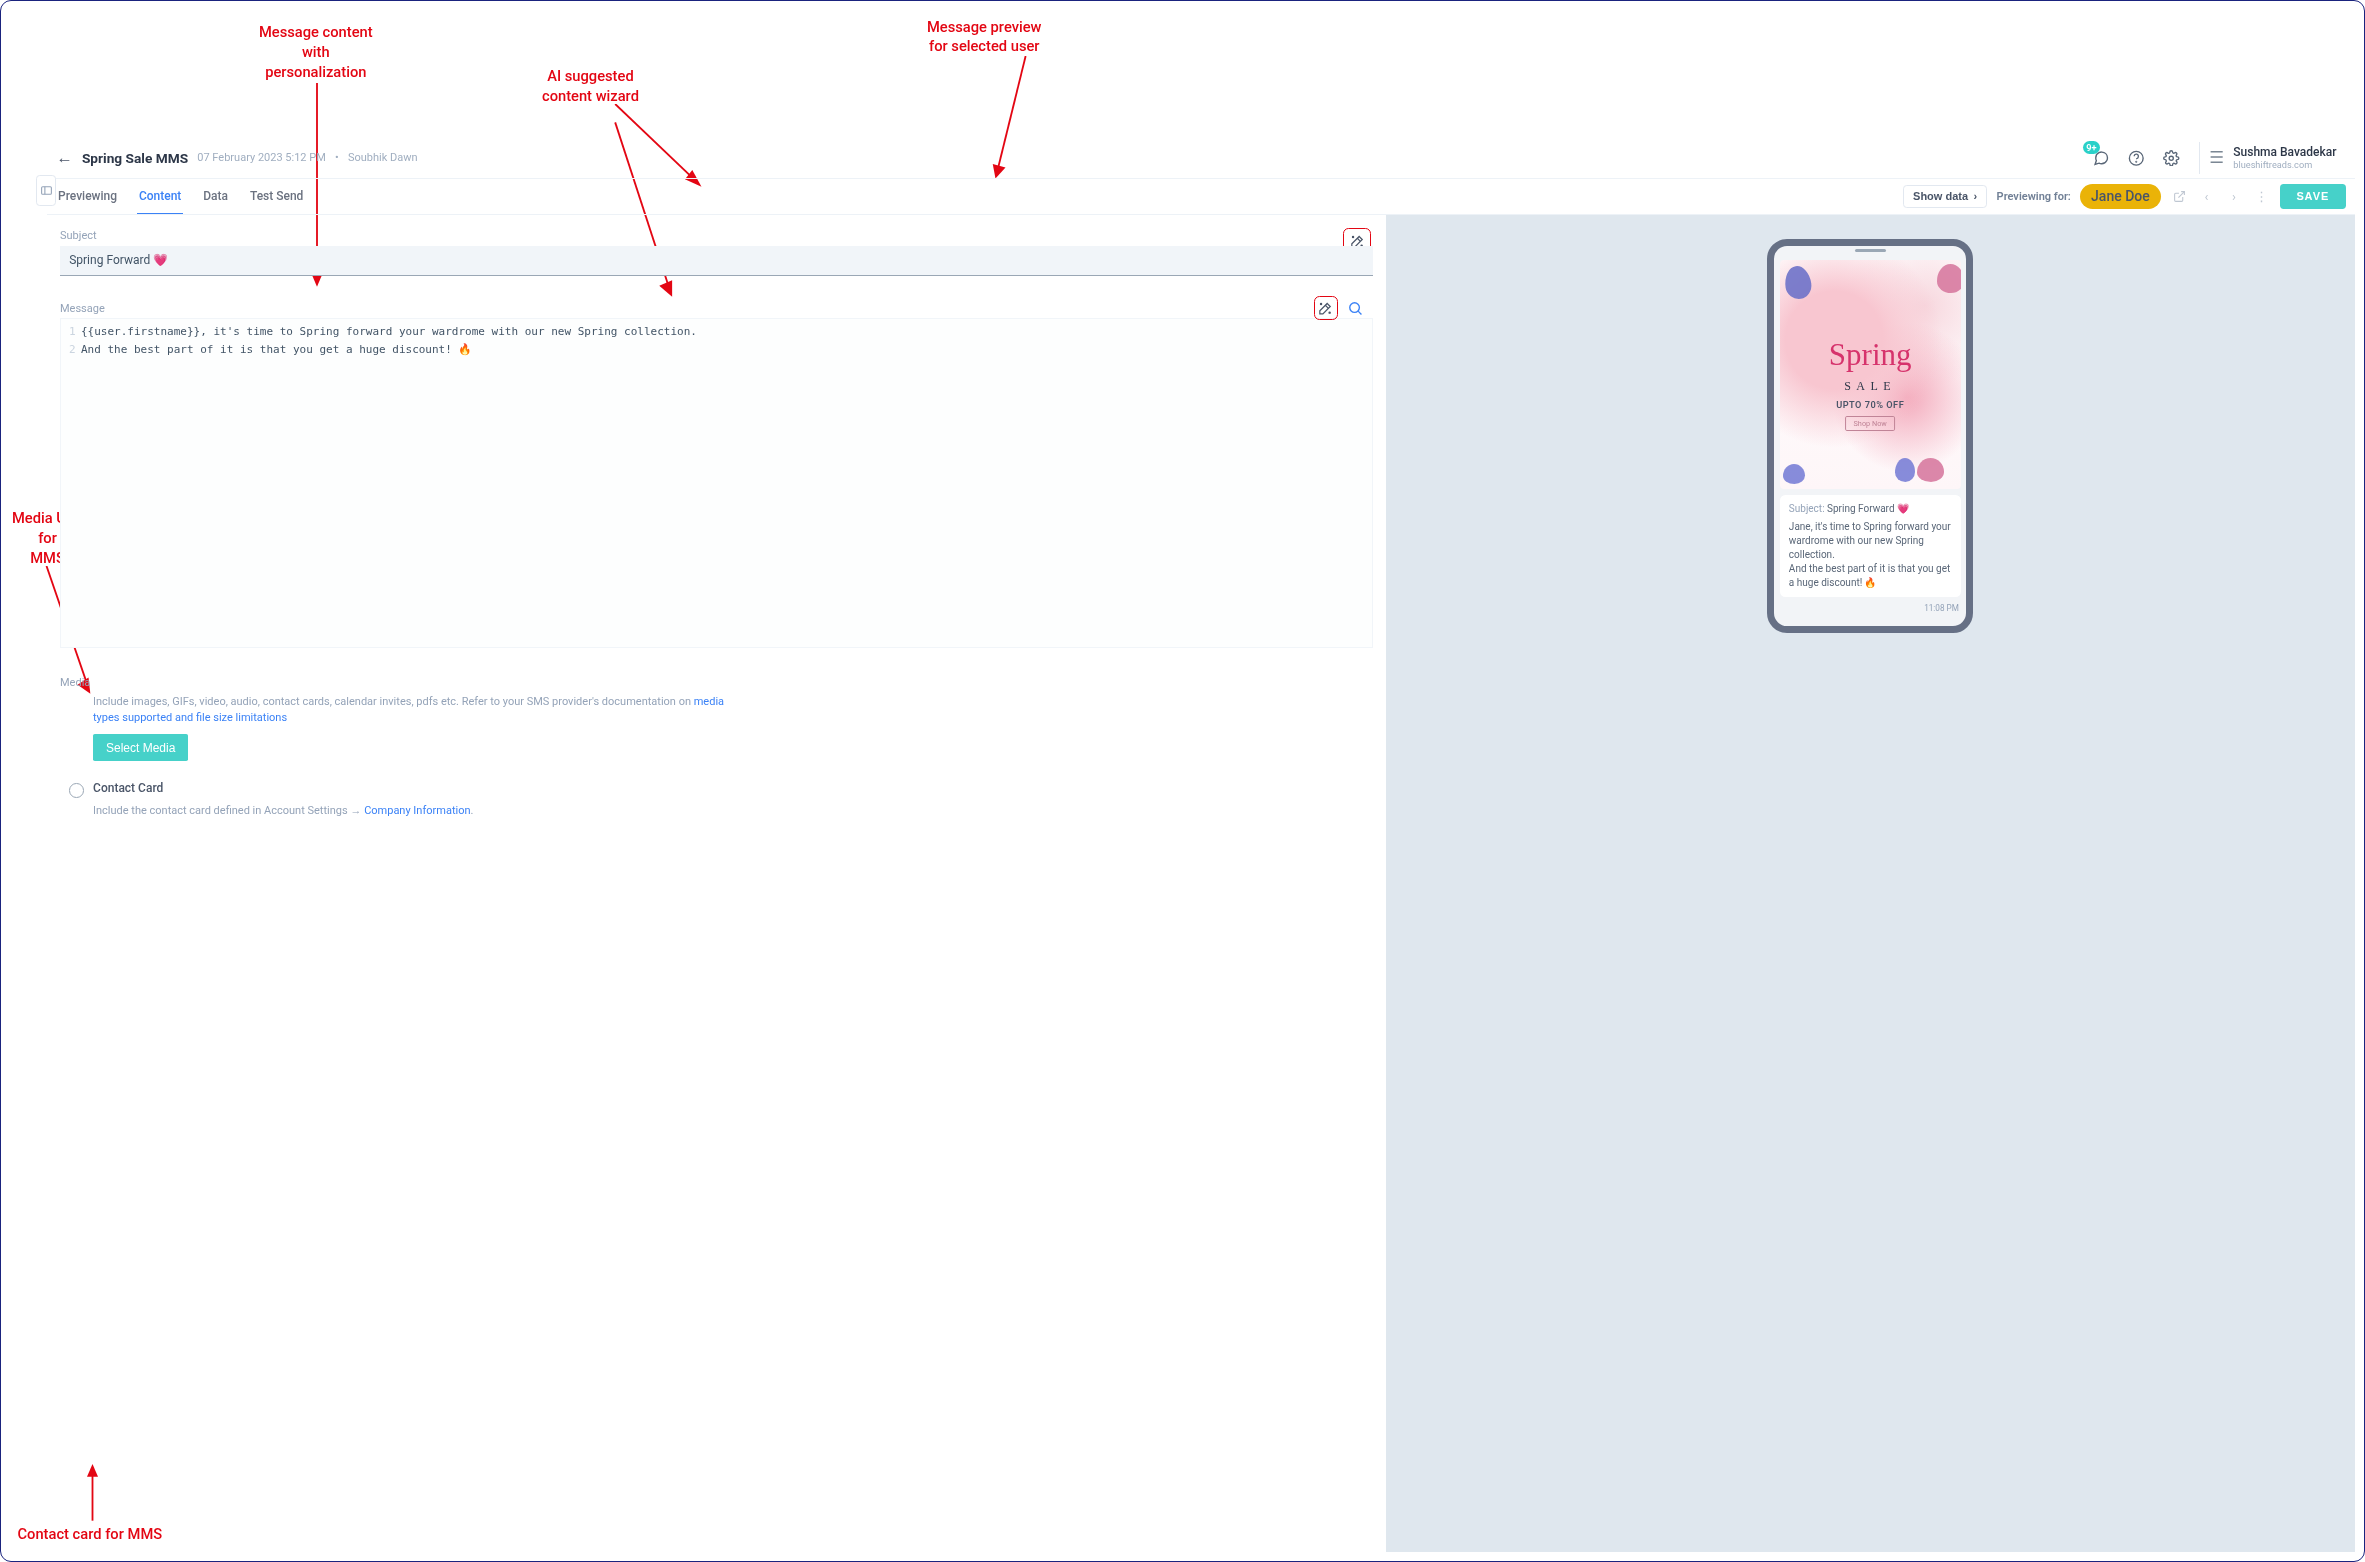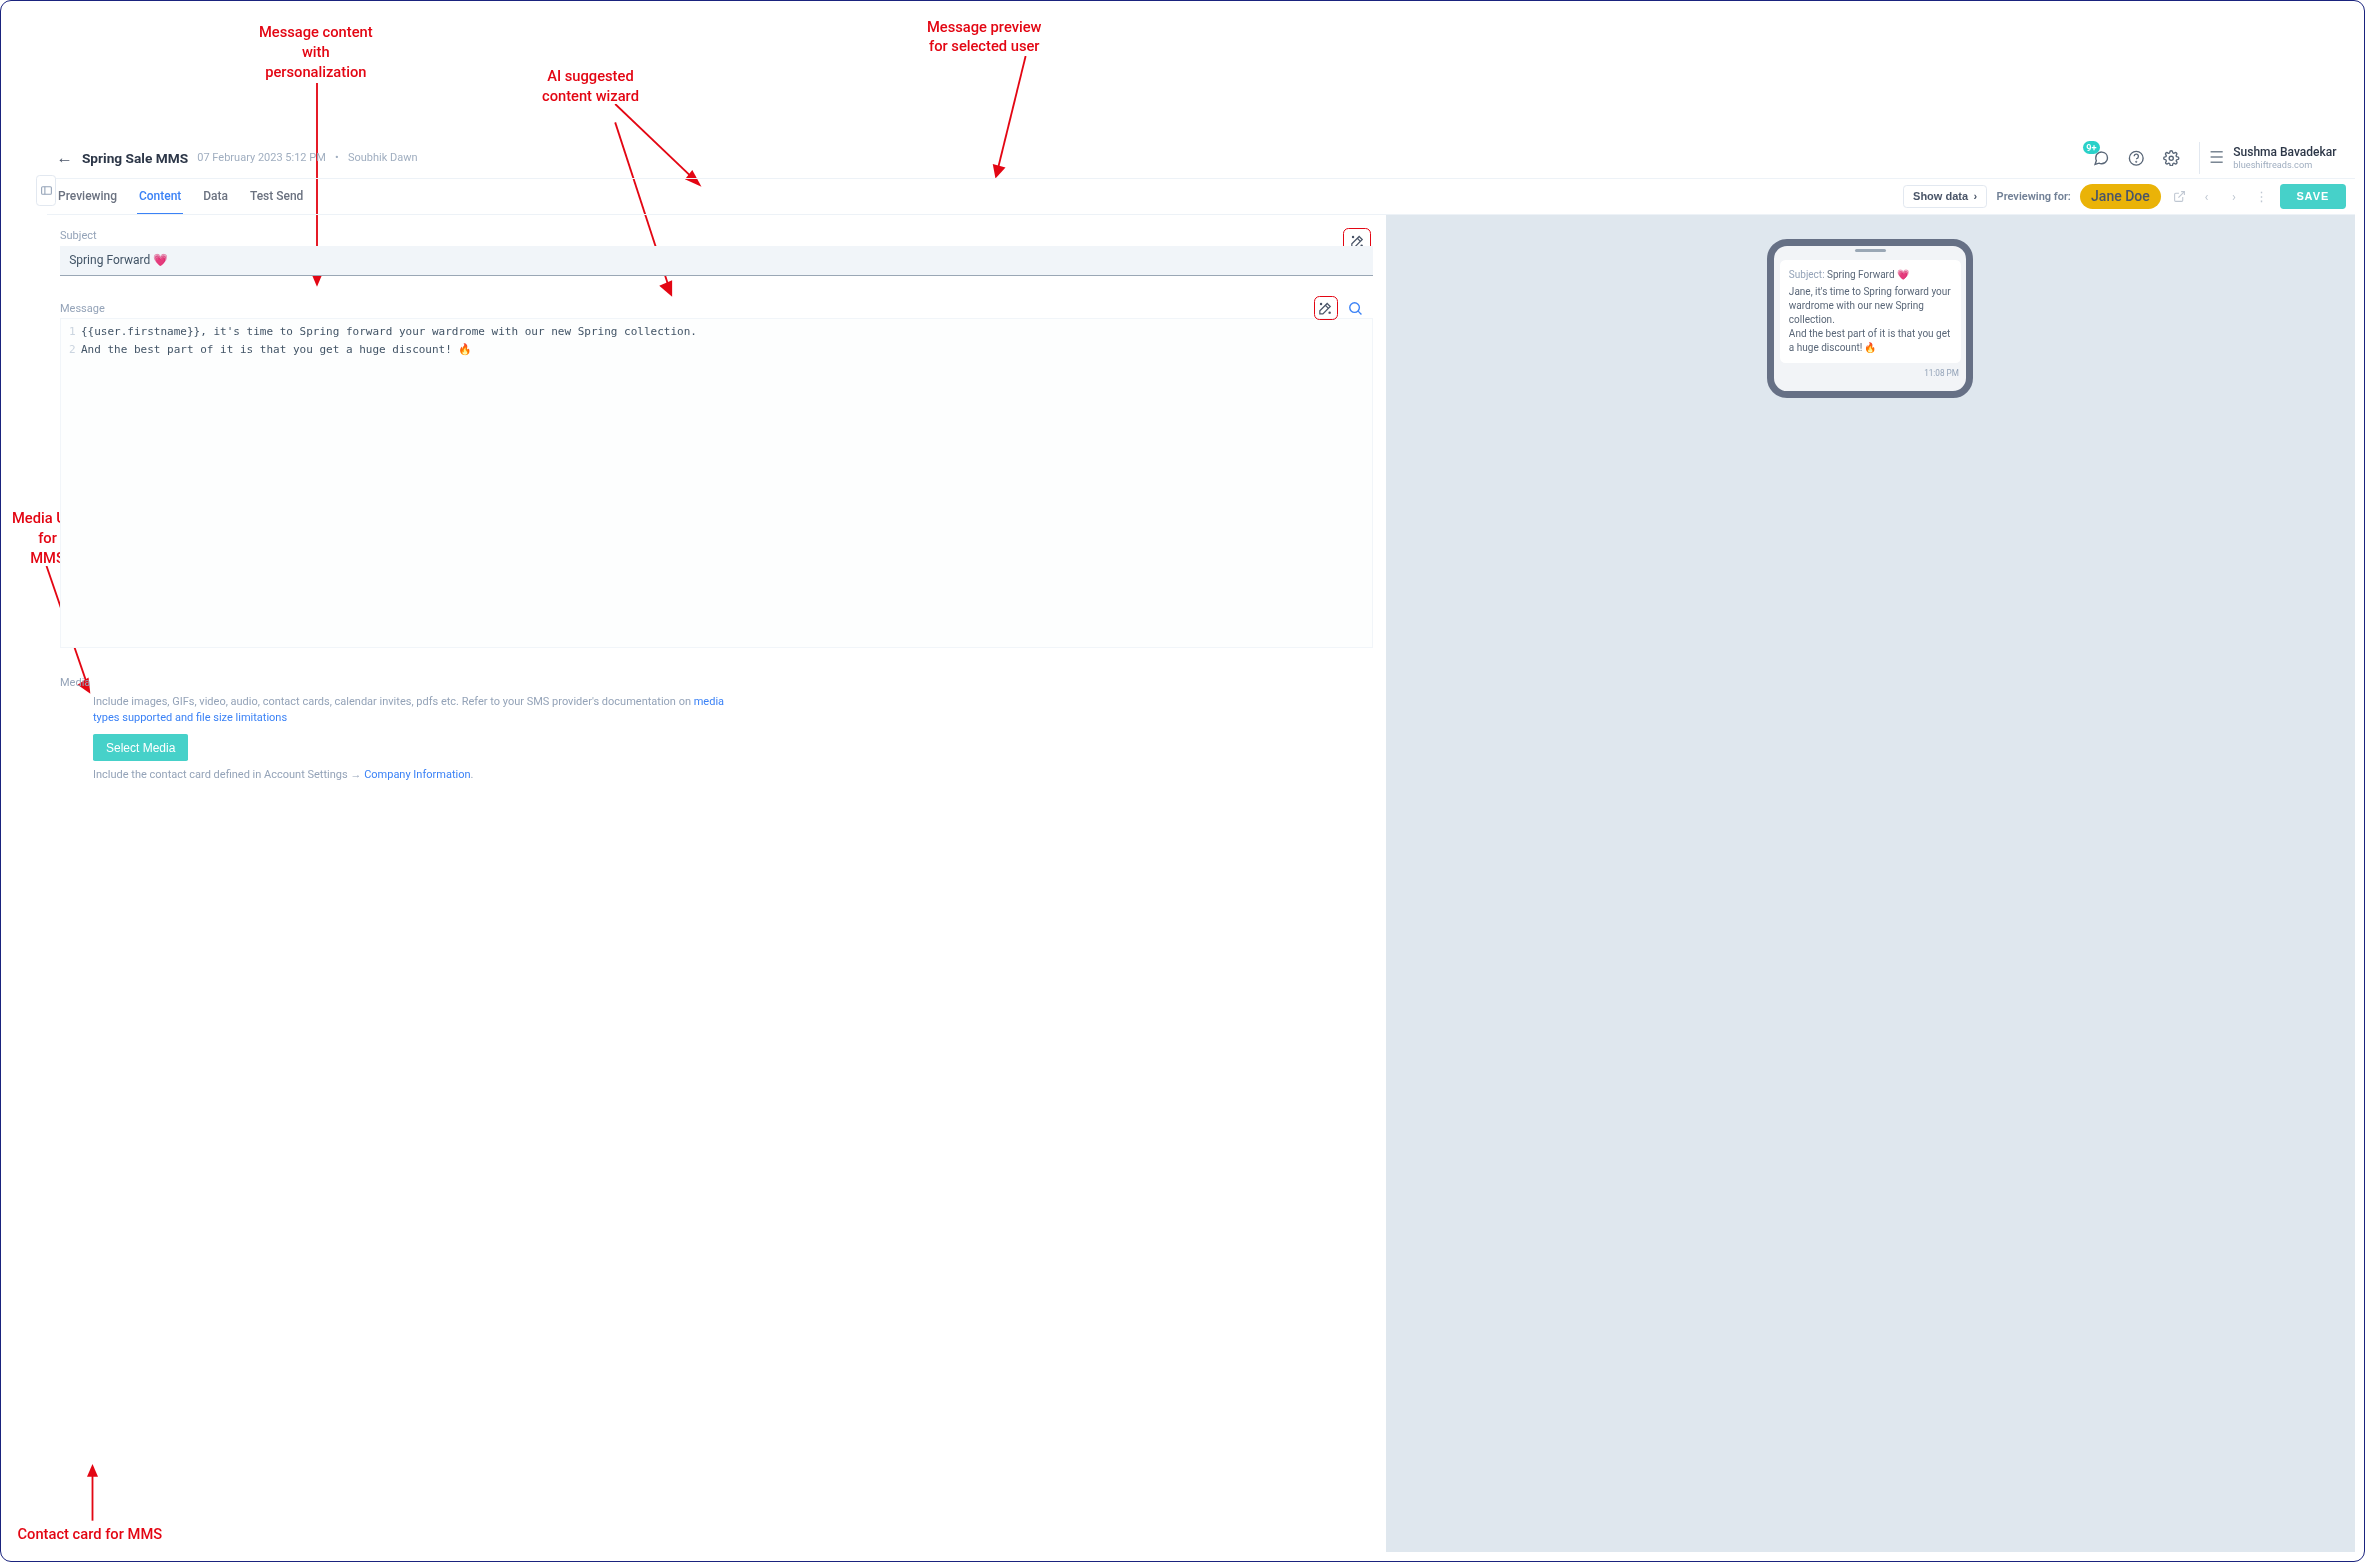--- a/index.html
+++ b/index.html
@@ -484,30 +484,45 @@
         <div class="media-sec">
           <div class="section-label">Media</div>
 
           <div class="radio-sub">
             <span>Include images, GIFs, video, audio, contact cards, calendar invites, pdfs etc. Refer to your SMS provider's documentation on </span><span class="link">media types supported and file size limitations</span>
           </div>
           <div class="media-input-row">
             <button class="select-media">Select Media</button>
           </div>
 
+          <div class="radio-row" style="margin-top:20px;">
+            <span class="radio"></span>
+            <span class="radio-label">Contact Card</span>
+          </div>
           <div class="radio-sub">
             <span>Include the contact card defined in Account Settings → </span><span class="link">Company Information</span><span>.</span>
           </div>
         </div>
 
       </div>
 
       <div class="right-pane">
         <div class="device">
           <div class="notch"></div>
+          <div class="mms-img">
+            <span class="flower f1"></span>
+            <span class="flower f2"></span>
+            <span class="flower f3"></span>
+            <span class="flower f4"></span>
+            <span class="flower f5"></span>
+            <div class="spring">Spring</div>
+            <div class="sale">SALE</div>
+            <div class="upto">UPTO 70% OFF</div>
+            <div class="shopnow">Shop Now</div>
+          </div>
           <div class="bubble">
             <div class="subj">
               <span class="subj-lbl">Subject:</span>
               <span>Spring Forward 💗</span>
             </div>
             <div>Jane, it's time to Spring forward your wardrome with our new Spring collection.</div>
             <div>And the best part of it is that you get a huge discount! 🔥</div>
           </div>
           <div class="timestamp">11:08 PM</div>
         </div>

